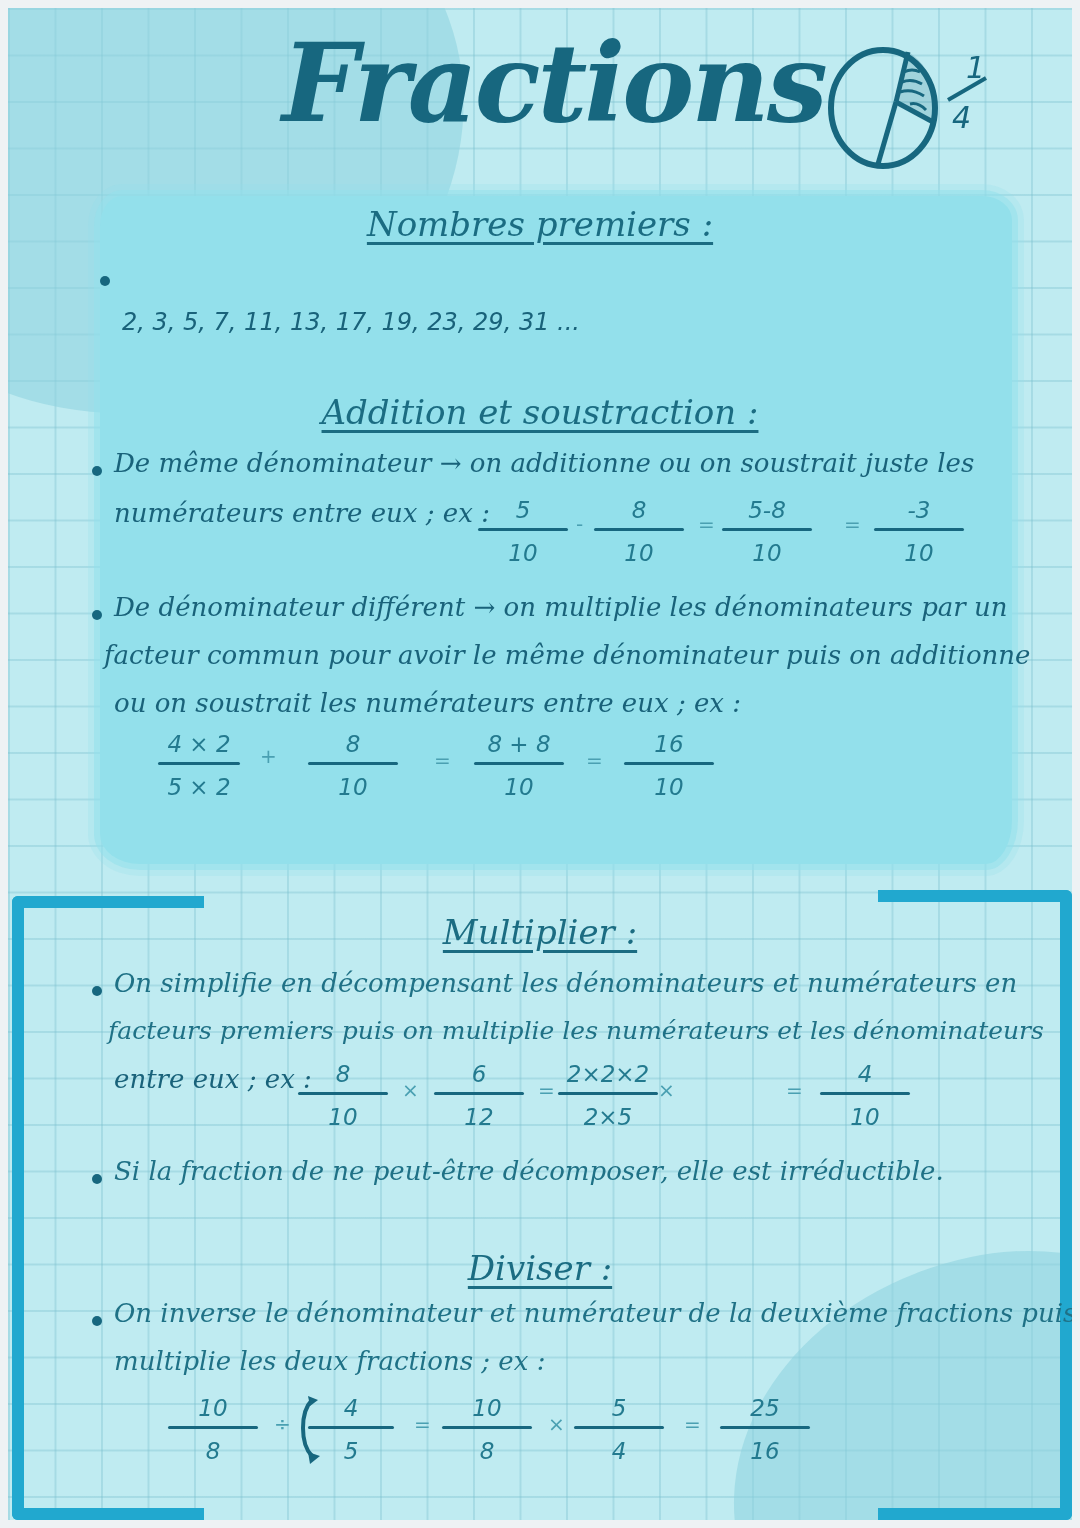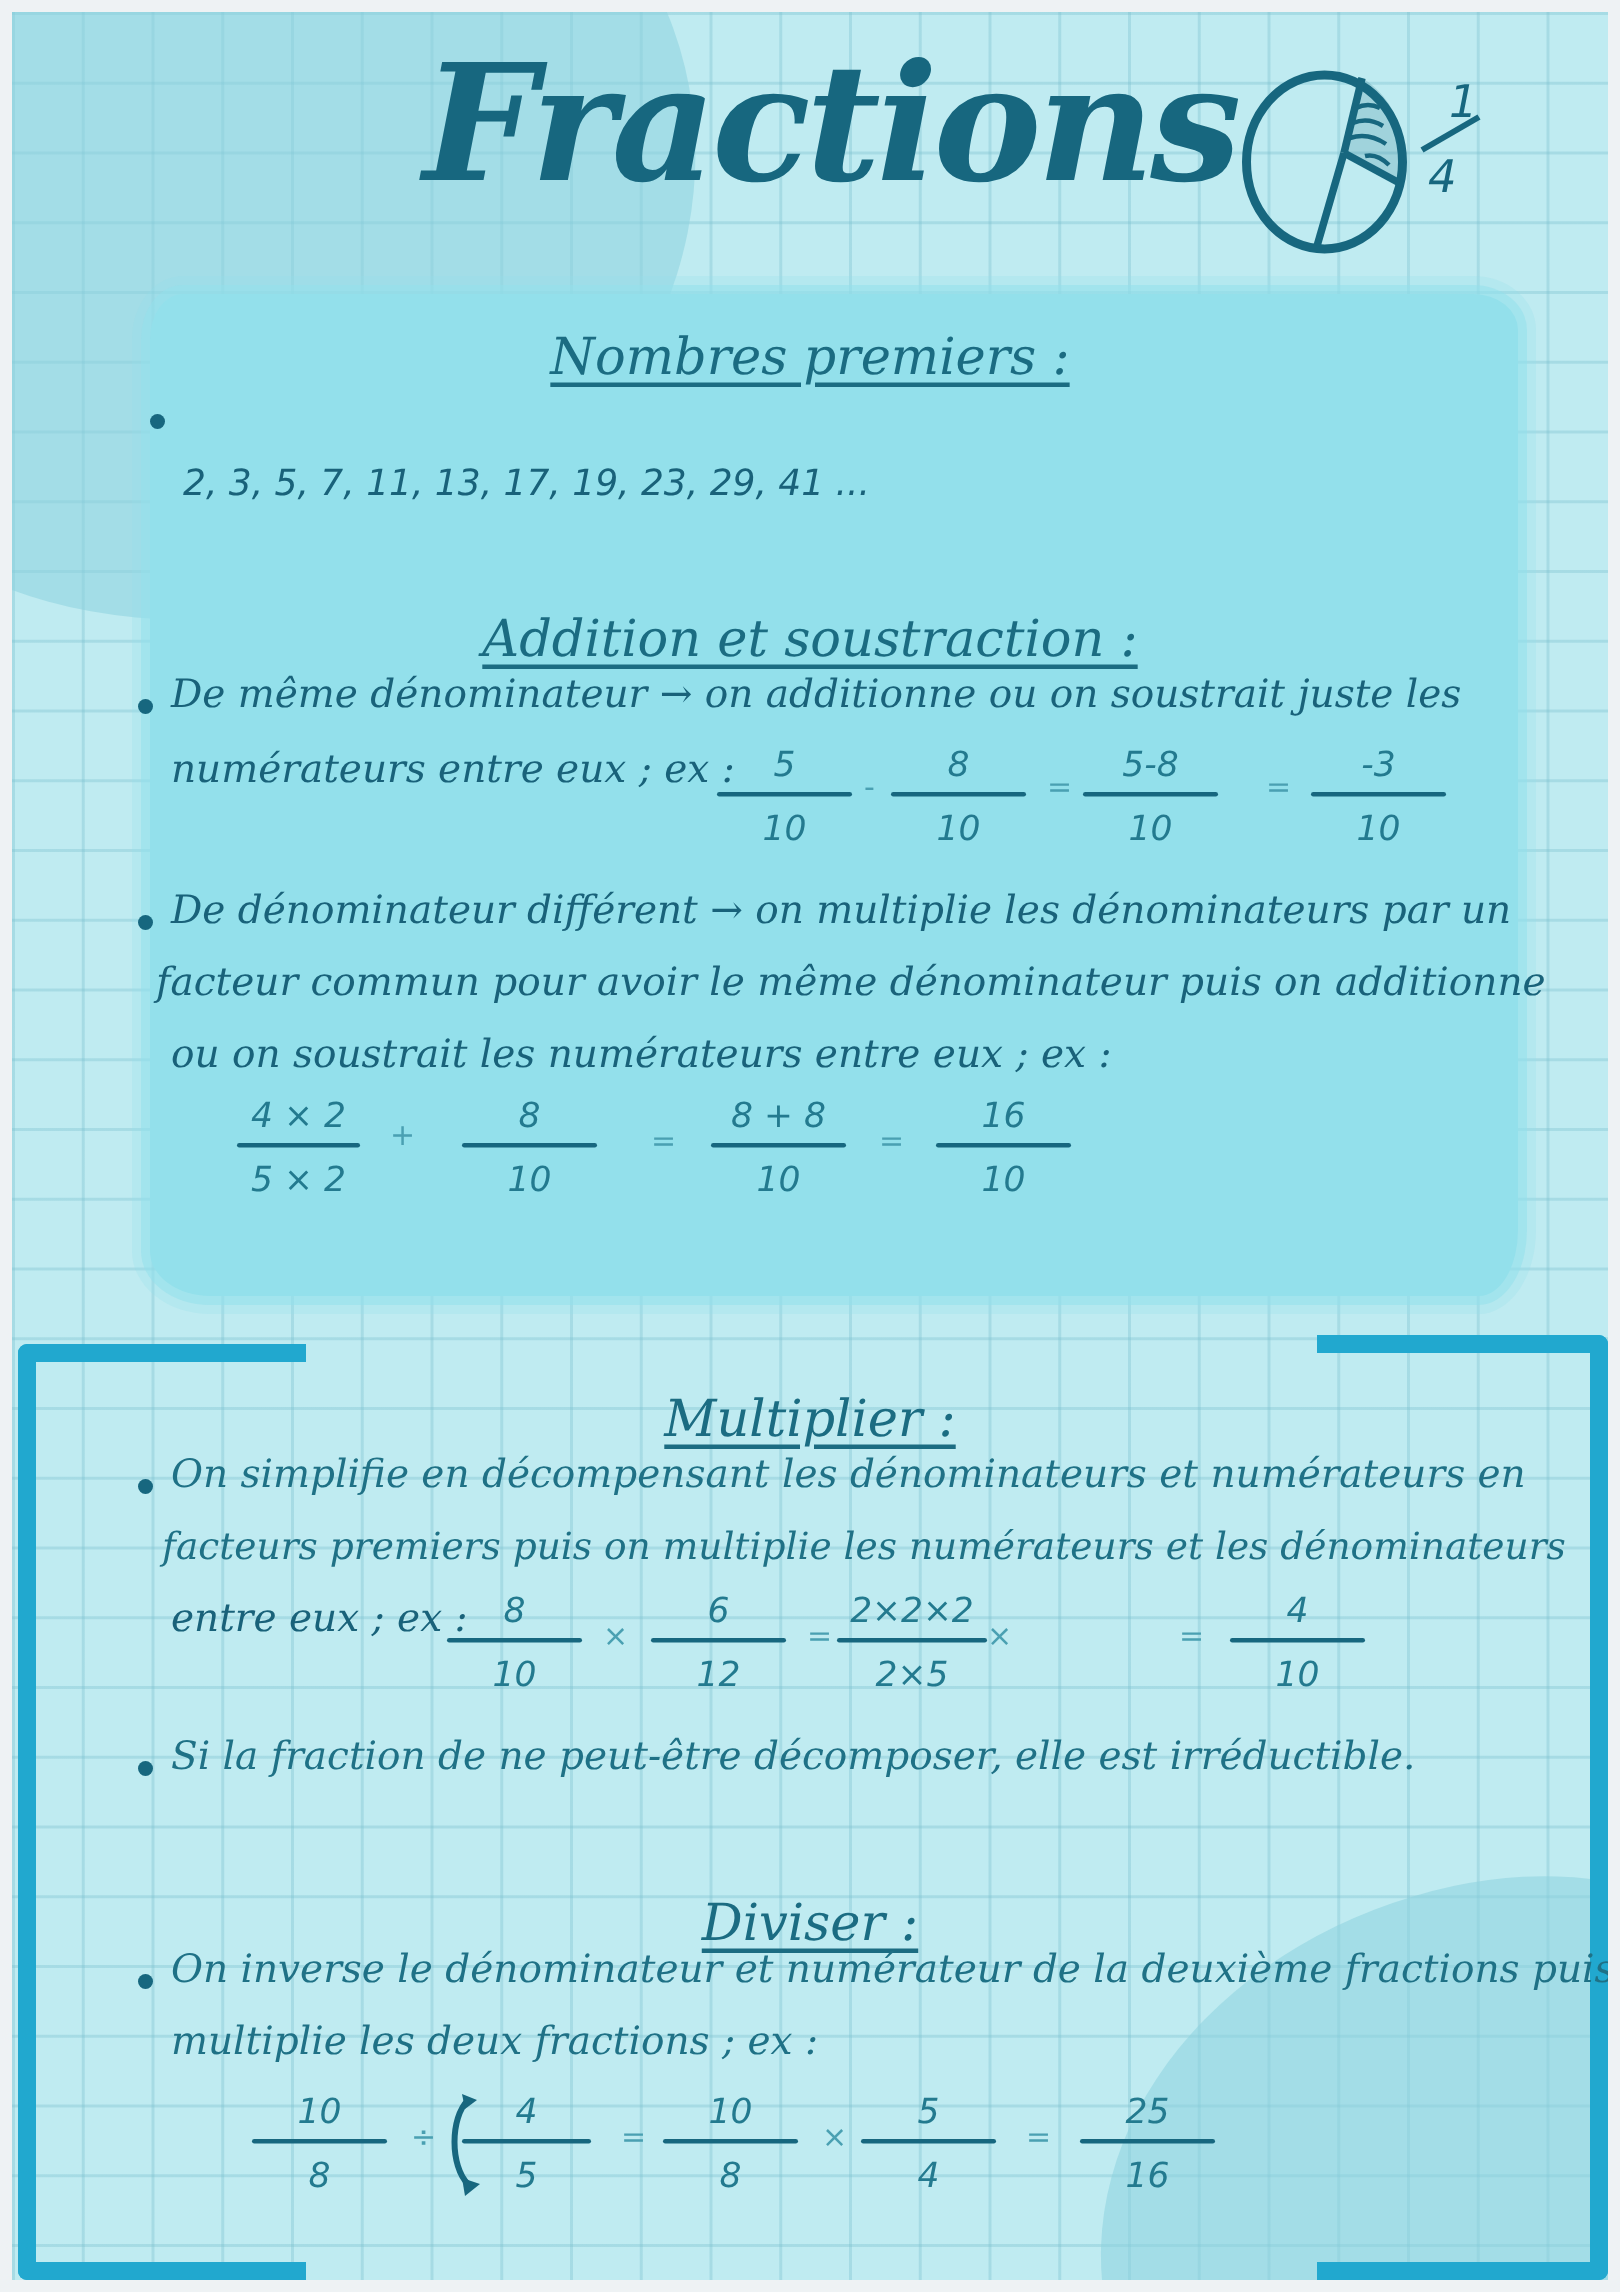--- a/index.html
+++ b/index.html
@@ -34,21 +34,21 @@
 
   .title {
     position: absolute; left: 242px; top: 12px;
     font-family: "DejaVu Serif", serif; font-style: italic; font-weight: bold;
     font-size: 108px; color: #17677f; letter-spacing: -3px; margin-left: 32px;
   }
   .pie-icon { position: absolute; left: 810px; top: 22px; width: 190px; height: 150px; }
 
   .h {
     position: absolute; left: 0; width: 1064px; text-align: center;
-    font-style: italic; font-size: 34px; color: #1b6c82; margin-top: 14px;
+    font-style: italic; font-size: 34px; color: #1b6c82;
   }
   .h span { text-decoration: underline; text-decoration-thickness: 3px; text-underline-offset: 6px; }
 
   .line {
     position: absolute; font-style: italic; font-size: 26px; color: #1f7186; white-space: nowrap;
   }
   .line.dark { color: #19627a; }
   .bullet {
     position: absolute; width: 10px; height: 10px; border-radius: 50%; background: #17677f;
   }
@@ -84,21 +84,21 @@
     <line x1="78" y1="72" x2="60" y2="134" stroke="#17677f" stroke-width="5"></line>
     <line x1="78" y1="72" x2="115" y2="92" stroke="#17677f" stroke-width="5"></line>
     <path d="M86,42 q8,-4 16,0 M84,52 q10,-4 20,2 M82,62 q12,-4 24,4 M92,74 q8,-2 16,6" stroke="#17677f" stroke-width="3" fill="none"></path>
     <text x="148" y="48" font-family="DejaVu Sans, sans-serif" font-size="30" font-style="italic" fill="#17677f">1</text>
     <line x1="130" y1="70" x2="168" y2="48" stroke="#17677f" stroke-width="4"></line>
     <text x="134" y="98" font-family="DejaVu Sans, sans-serif" font-size="30" font-style="italic" fill="#17677f">4</text>
   </svg>
 
   <div class="h" style="top:196px"><span>Nombres premiers :</span></div>
   <div class="bullet" style="left:92px;top:268px"></div>
-  <div class="line dark" style="left:114px;top:300px;font-family:'DejaVu Sans',sans-serif;font-size:24px">2, 3, 5, 7, 11, 13, 17, 19, 23, 29, 41 ...</div>
+  <div class="line dark" style="left:114px;top:300px;font-family:'DejaVu Sans',sans-serif;font-size:24px">2, 3, 5, 7, 11, 13, 17, 19, 23, 29, 31 ...</div>
 
   <div class="h" style="top:384px"><span>Addition et soustraction :</span></div>
   <div class="bullet" style="left:84px;top:458px"></div>
   <div class="line dark" style="left:106px;top:440px">De même dénominateur → on additionne ou on soustrait juste les</div>
   <div class="line dark" style="left:106px;top:490px">numérateurs entre eux ; ex :</div>
 
   <div class="frac" style="left:470px;top:486px">
       <span class="num">5</span>
       <span class="bar"></span>
       <span class="den">10</span>

